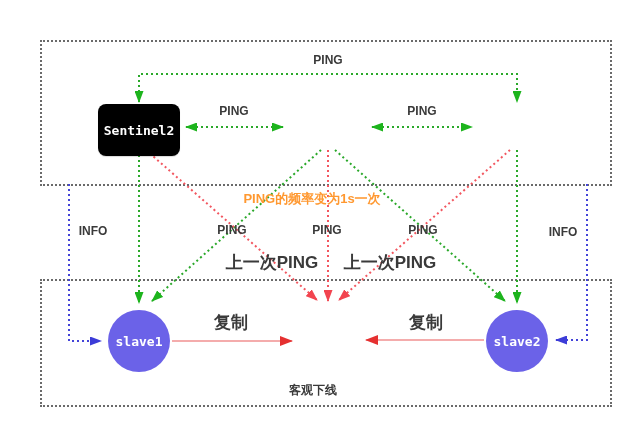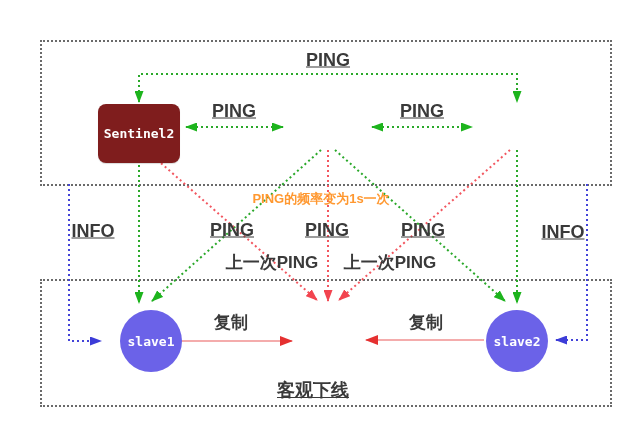--- a/index.html
+++ b/index.html
@@ -14,22 +14,22 @@
     position:absolute;
     border:2px dotted #6a6a6a;
     box-sizing:border-box;
     background:transparent;
   }
   #sentinel-region{left:40px;top:40px;width:572px;height:146px;}
   #offline-region{left:40px;top:279px;width:572px;height:128px;}
   svg.edges{position:absolute;left:0;top:0;width:640px;height:435px;}
   .sentinel-box{
     position:absolute;
-    width:82px;height:59px;
-    background:#7f1d1d;
+    width:82px;height:52px;
+    background:#000000;
     border-radius:8px;
     display:flex;align-items:center;justify-content:center;
     color:#ffffff;
     font-family:"DejaVu Sans Mono","Liberation Mono",monospace;
     font-weight:bold;font-size:13px;
     box-shadow:0 1px 1px rgba(0,0,0,0.15);
   }
   .node-circle{
     position:absolute;
     border-radius:50%;
@@ -43,21 +43,21 @@
   .slave{width:62px;height:62px;background:#6b62e8;}
   .master{width:68px;height:68px;background:#f32b2b;}
   .edge-label{
     position:absolute;
     transform:translate(-50%,-50%);
     font-weight:bold;
     font-size:17px;
     color:#3a3a3a;
     white-space:nowrap;
   }
-  .edge-label.big{font-size:18px;text-decoration:underline;}
+  .edge-label.big{font-size:12px;}
   .edge-label.orange{color:#ff9830;font-size:13px;}
 </style>
 </head>
 <body>
 
 <div id="canvas">
 
   <div class="dashed-rect" id="sentinel-region"></div>
   <div class="dashed-rect" id="offline-region"></div>
 
@@ -101,31 +101,31 @@
     <g stroke="#f09090" stroke-width="1.6" fill="none">
       <line x1="172" y1="341" x2="292" y2="341" marker-end="url(#arr-solidred)"></line>
       <line x1="484" y1="340" x2="366" y2="340" marker-end="url(#arr-solidred)"></line>
     </g>
   </svg>
 
   <div class="sentinel-box" style="left:98px;top:104px;">
     <span>Sentinel2</span>
   </div>
 
-  <div class="node-circle slave" style="left:108px;top:310px;margin-left:12px;">
+  <div class="node-circle slave" style="left:108px;top:310px;">
     <span>slave1</span>
   </div>
   <div class="node-circle slave" style="left:486px;top:310px;">
     <span>slave2</span>
   </div>
 
   <div class="edge-label big" style="left:328px;top:60px;">PING</div>
   <div class="edge-label big" style="left:234px;top:111px;">PING</div>
   <div class="edge-label big" style="left:422px;top:111px;">PING</div>
-  <div class="edge-label orange" style="left:321px;top:199px;">PING的频率变为1s一次</div>
+  <div class="edge-label orange" style="left:312px;top:199px;">PING的频率变为1s一次</div>
   <div class="edge-label big" style="left:93px;top:231px;">INFO</div>
   <div class="edge-label big" style="left:563px;top:232px;">INFO</div>
   <div class="edge-label big" style="left:232px;top:230px;">PING</div>
   <div class="edge-label big" style="left:327px;top:230px;">PING</div>
   <div class="edge-label big" style="left:423px;top:230px;">PING</div>
   <div class="edge-label" style="left:272px;top:262px;">上一次PING</div>
   <div class="edge-label" style="left:390px;top:262px;">上一次PING</div>
   <div class="edge-label" style="left:231px;top:322px;">复制</div>
   <div class="edge-label" style="left:426px;top:322px;">复制</div>
   <div class="edge-label big" style="left:313px;top:390px;">客观下线</div>

